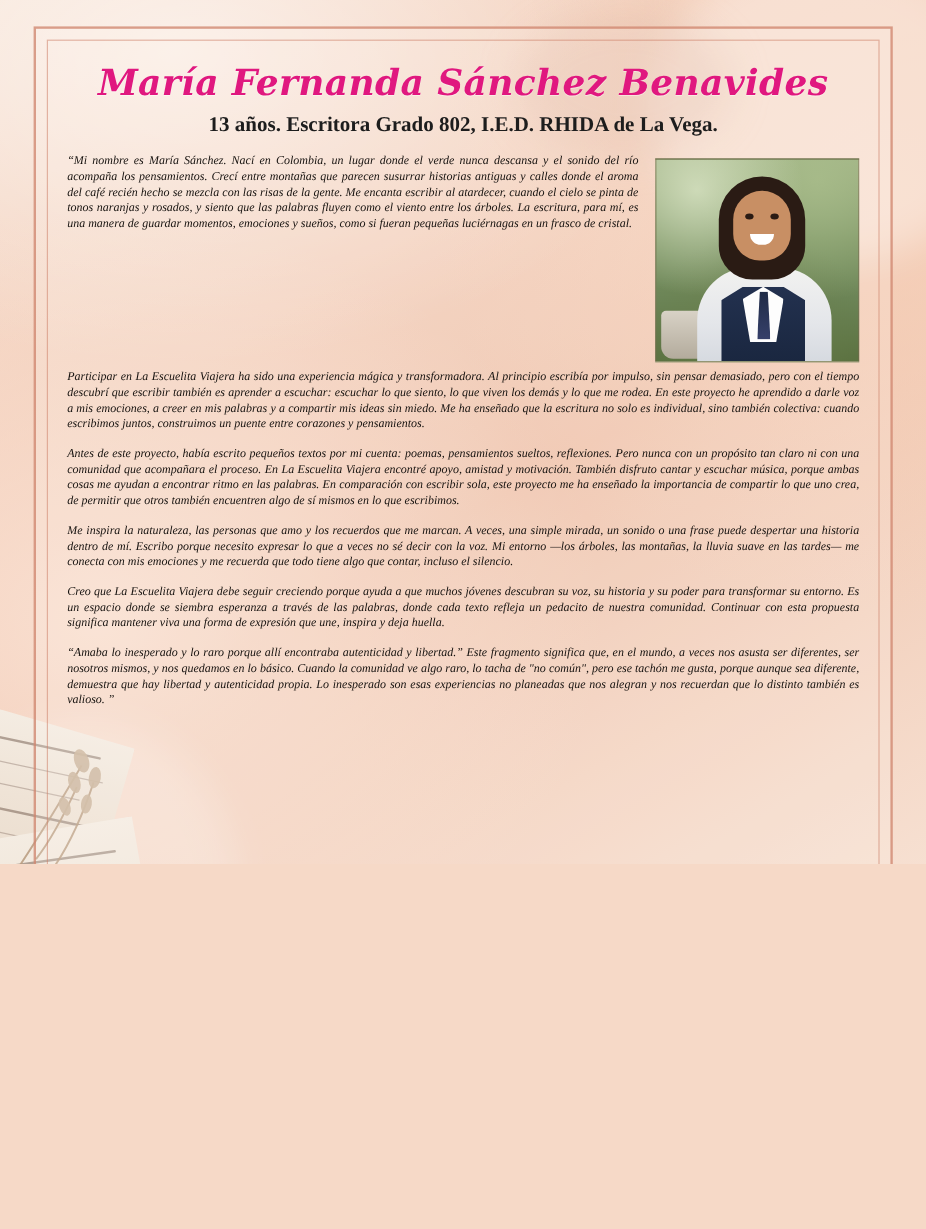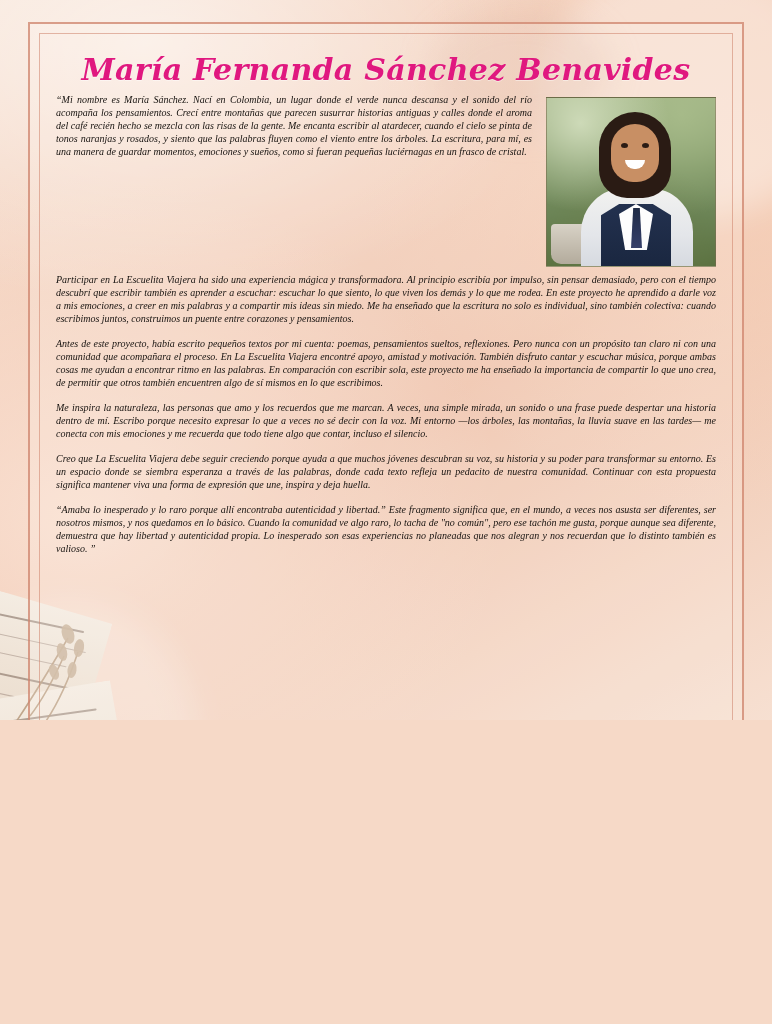--- a/index.html
+++ b/index.html
@@ -240,20 +240,21 @@
       <ellipse cx="73" cy="36" rx="5" ry="9" transform="rotate(10 73 36)"></ellipse>
       <ellipse cx="48" cy="60" rx="4.5" ry="8" transform="rotate(-20 48 60)"></ellipse>
       <ellipse cx="66" cy="58" rx="4.5" ry="8" transform="rotate(8 66 58)"></ellipse>
     </g>
   </svg>
 
   <div class="card">
     <div class="card-inner">
 
       <div class="title">María Fernanda Sánchez Benavides</div>
+      <div class="subtitle">13 años. Escritora Grado 802, I.E.D. RHIDA de La Vega.</div>
 
       <div class="clearfix">
         <div class="photo">
           <div class="ph-bg-blur"></div>
           <div class="ph-pot"></div>
           <div class="ph-body"></div>
           <div class="ph-vest"></div>
           <div class="ph-shirt"></div>
           <div class="ph-tie"></div>
           <div class="ph-hair"></div>

